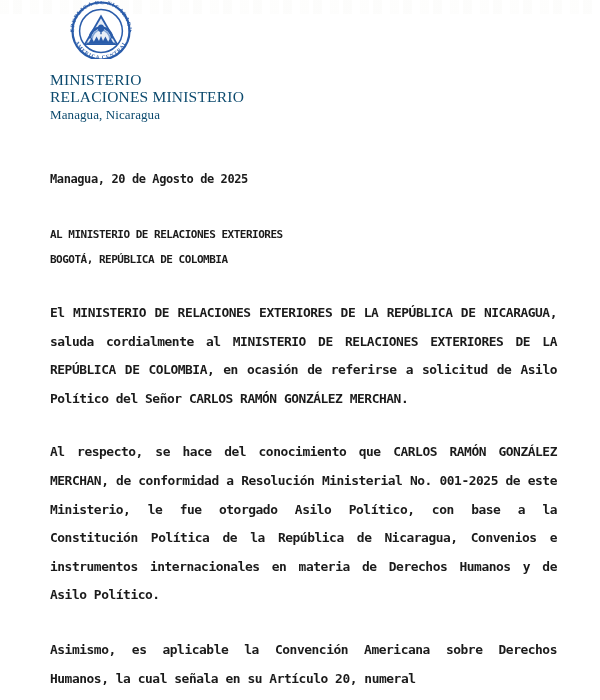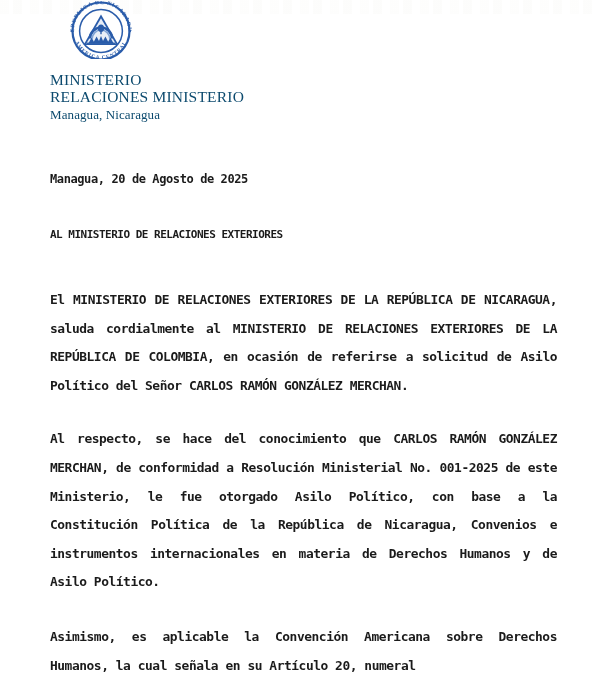--- a/index.html
+++ b/index.html
@@ -102,21 +102,21 @@
   }
 
   .para {
     text-align: justify;
     text-justify: inter-word;
     line-height: 28.6px;
     font-size: 12.9px;
     letter-spacing: -0.45px;
     margin-top: 25px;
   }
-  .para.first { margin-top: 39px; }
+  .para.first { margin-top: 27px; }
   .para:last-child { margin-bottom: 0; }
 
   
   .para.clipped {
     margin-top: 26px;
   }
 </style>
 </head>
 <body>
 
@@ -168,20 +168,21 @@
     <div class="lh-line">RELACIONES MINISTERIO</div>
     <div class="lh-city">Managua, Nicaragua</div>
   </div>
 
   <div class="doc-body">
 
     <div class="meta-line">Managua, 20 de Agosto de 2025</div>
 
     <div class="addressee">
       <div class="addr-line">AL MINISTERIO DE RELACIONES EXTERIORES</div>
+      <div class="addr-line">BOGOTÁ, REPÚBLICA DE COLOMBIA</div>
     </div>
 
     <p class="para first">El MINISTERIO DE RELACIONES EXTERIORES DE LA REPÚBLICA DE NICARAGUA, saluda cordialmente al MINISTERIO DE RELACIONES EXTERIORES DE LA REPÚBLICA DE COLOMBIA, en ocasión de referirse a solicitud de Asilo Político del Señor CARLOS RAMÓN GONZÁLEZ MERCHAN.</p>
 
     <p class="para">Al respecto, se hace del conocimiento que CARLOS RAMÓN GONZÁLEZ MERCHAN, de conformidad a Resolución Ministerial No. 001-2025 de este Ministerio, le fue otorgado Asilo Político, con base a la Constitución Política de la República de Nicaragua, Convenios e instrumentos internacionales en materia de Derechos Humanos y de Asilo Político.</p>
 
     <p class="para clipped">Asimismo, es aplicable la Convención Americana sobre Derechos Humanos, la cual señala en su Artículo 20, numeral</p>
 
   </div>
 </div>

